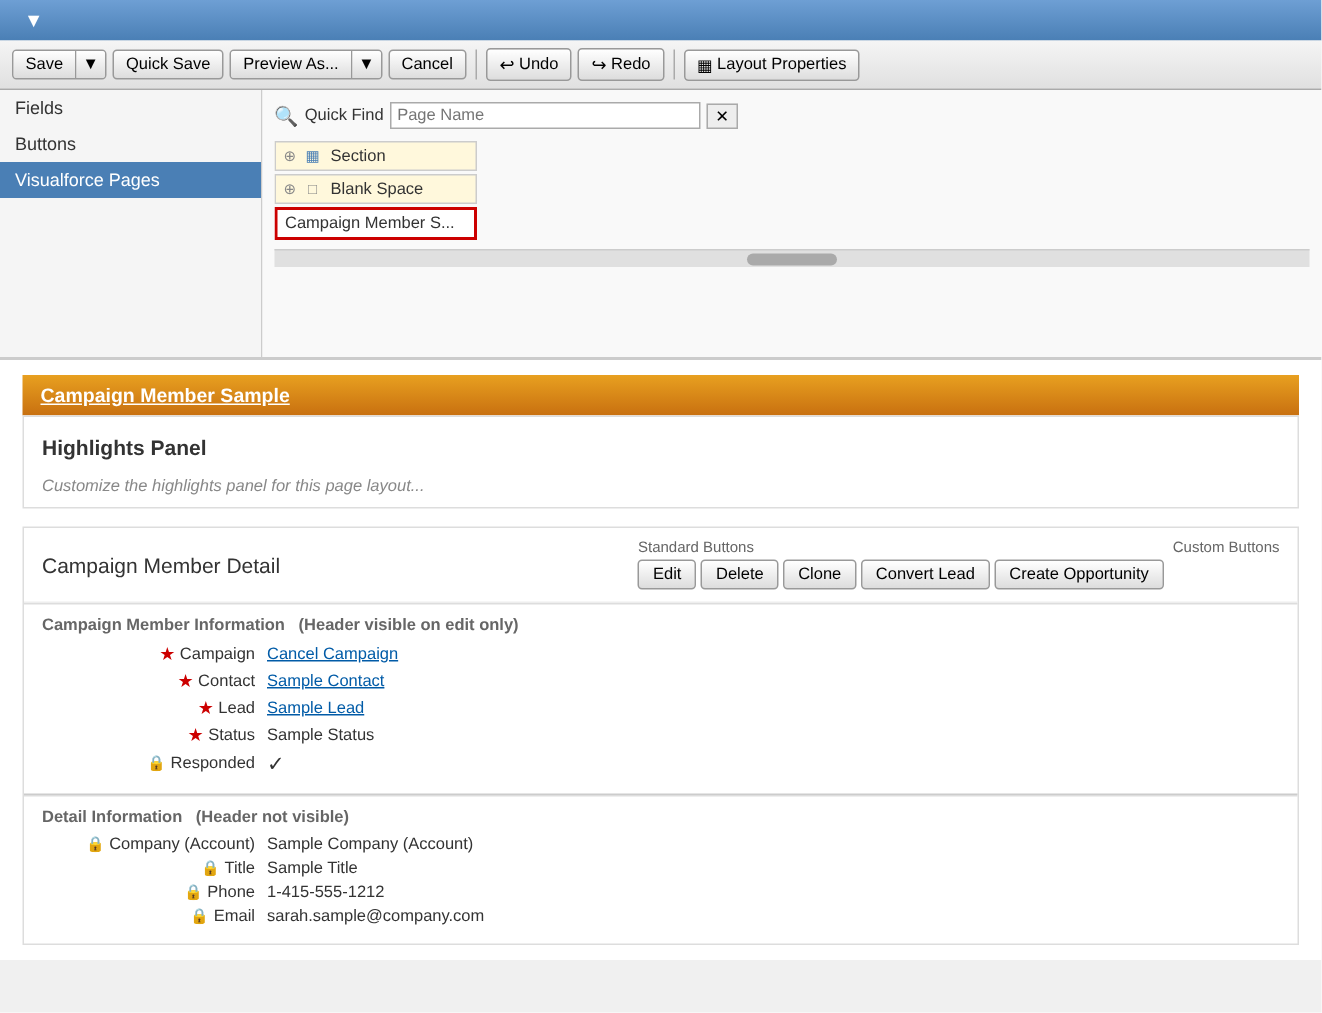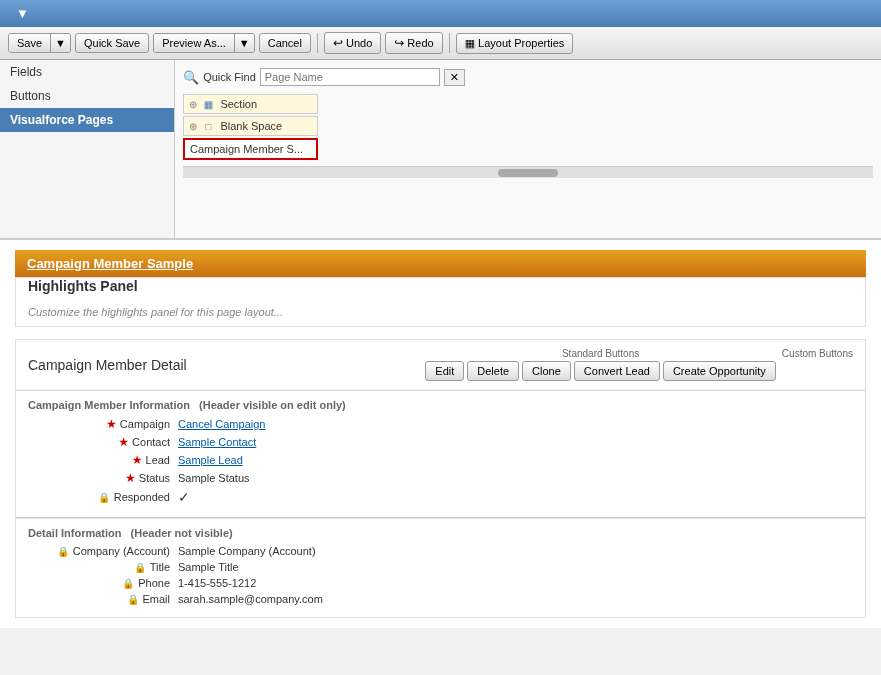--- a/index.html
+++ b/index.html
@@ -43,36 +43,36 @@
     .left-panel { width: 175px; border-right: 1px solid #ccc; background: #f5f5f5; }
     .left-panel-item {
       padding: 5px 10px;
       font-size: 12px;
       cursor: pointer;
       color: #333;
     }
     .left-panel-item.active {
       background: #4a7fb5;
       color: white;
-      font-weight: bold;
+      font-weight: normal;
     }
 
     
     .right-panel { flex: 1; padding: 8px; background: #f9f9f9; }
     .quick-find-bar {
       display: flex;
       align-items: center;
       margin-bottom: 8px;
       gap: 4px;
     }
     .quick-find-input {
       border: 1px solid #aaa;
       padding: 2px 4px;
       font-size: 11px;
-      width: 180px;
+      width: 207px;
     }
     .quick-find-clear {
       border: 1px solid #aaa;
       background: #eee;
       padding: 1px 5px;
       font-size: 11px;
       cursor: pointer;
     }
 
     
@@ -116,21 +116,21 @@
     }
 
     .highlights-panel-section {
       background: white;
       border: 1px solid #ddd;
       margin-bottom: 12px;
     }
     .highlights-title {
       font-size: 14px;
       font-weight: bold;
-      padding: 0 12px 4px 12px;
+      padding: 12px 12px 4px 12px;
       color: #333;
     }
     .highlights-content {
       padding: 8px 12px;
       color: #888;
       font-size: 11px;
       font-style: italic;
     }
 
     
@@ -142,21 +142,21 @@
       border-bottom: 1px solid #eee;
     }
     .detail-title {
       font-size: 14px;
       font-weight: normal;
       color: #333;
       margin-right: auto;
     }
     .buttons-row { display: flex; gap: 3px; }
     .standard-buttons-section { display: flex; gap: 6px; align-items: flex-start; }
-    .buttons-section { display: flex; flex-direction: column; align-items: center; }
+    .buttons-section { display: flex; flex-direction: column; }
     .action-btn {
       background: linear-gradient(to bottom, #fff, #ddd);
       border: 1px solid #999;
       border-radius: 3px;
       padding: 3px 9px;
       font-size: 11px;
       cursor: pointer;
     }
 
     

